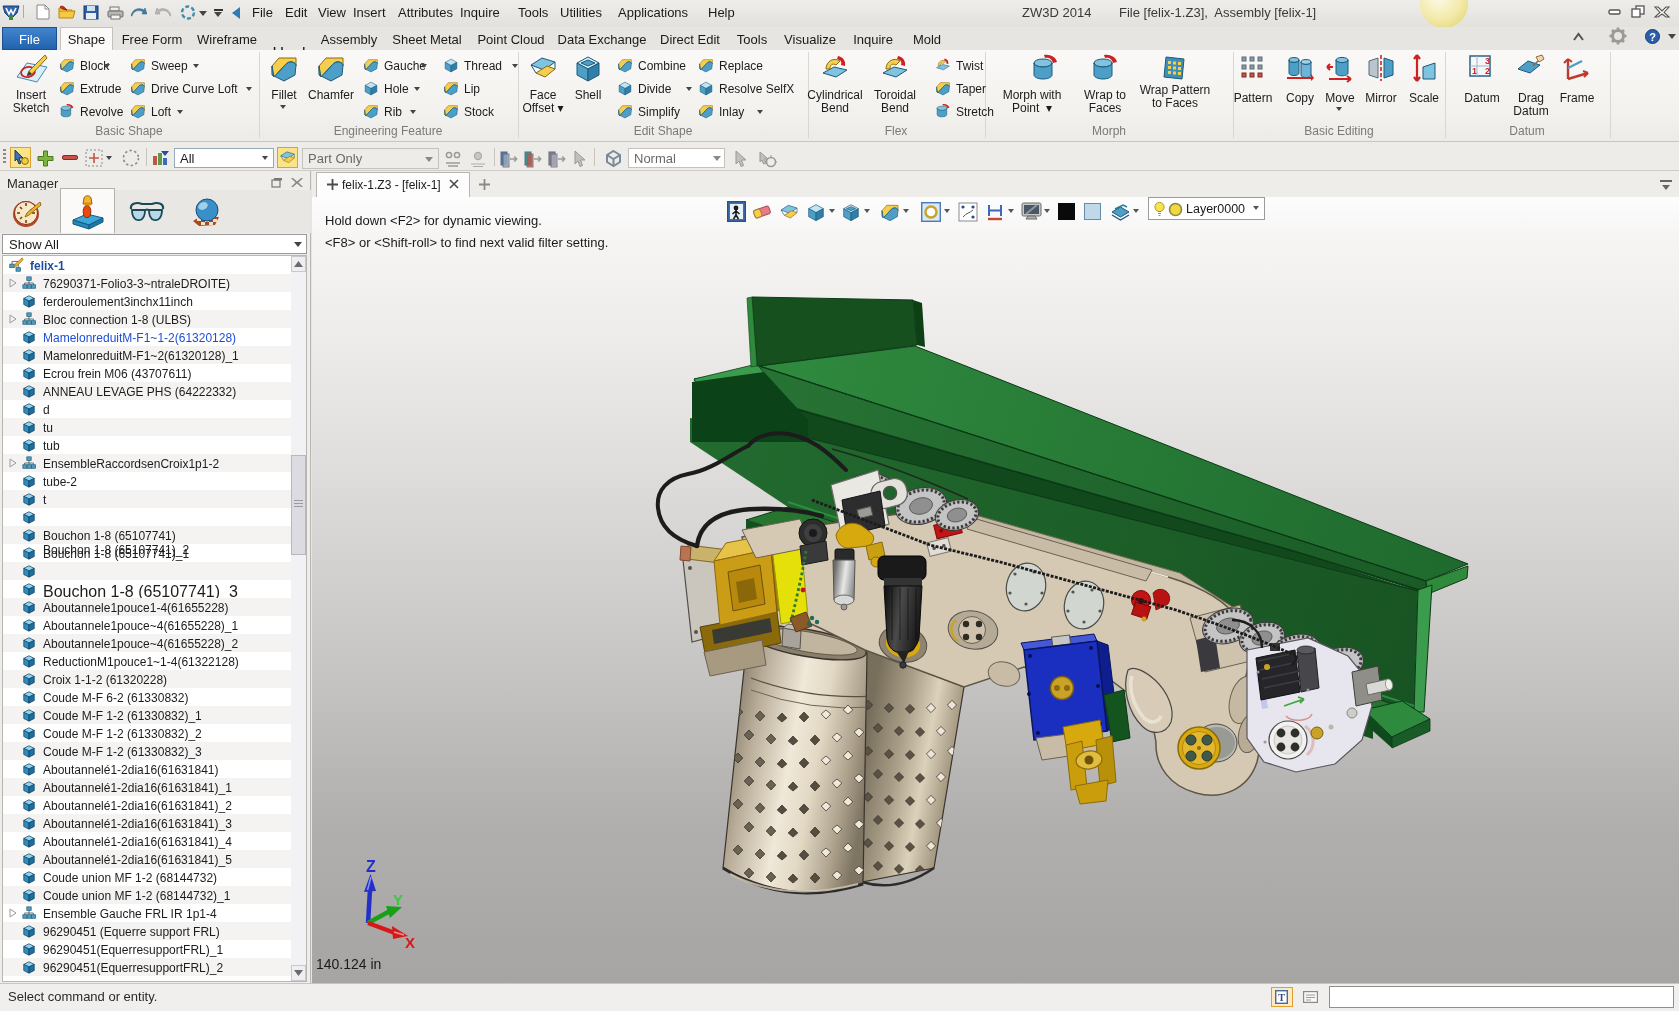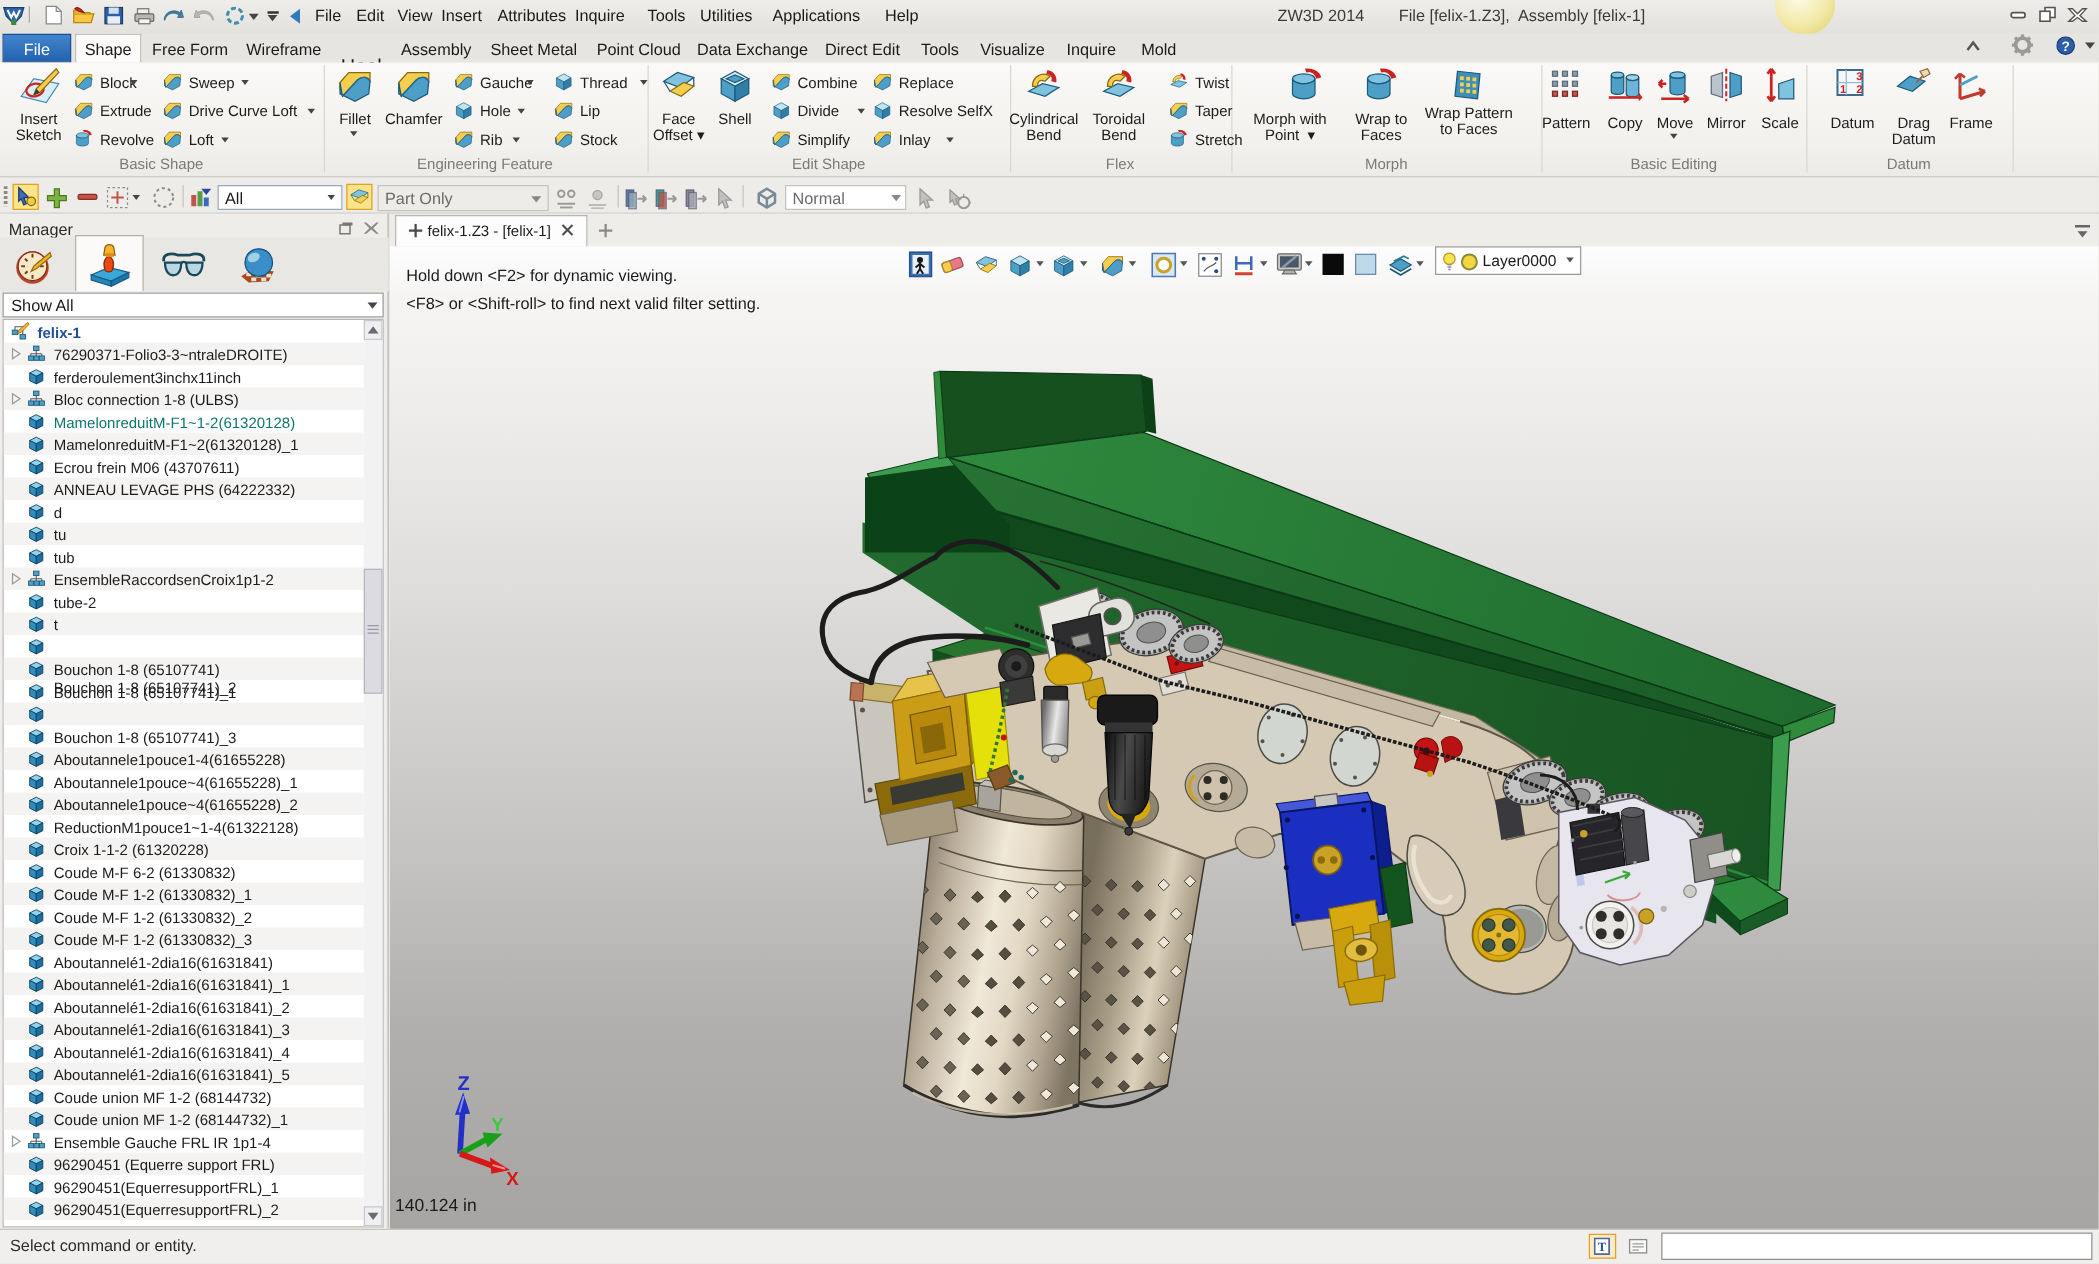--- a/index.html
+++ b/index.html
@@ -593,21 +593,21 @@
     <svg class="abs" style="left:9px;top:314px" width="8" height="10" viewBox="0 0 8 10">
       <path d="M1 1 L7 5 L1 9 Z" fill="none" stroke="#9a9a9a"></path>
     </svg>
     <svg class="abs" style="left:22px;top:312px" width="14" height="14" viewBox="0 0 16 16">
       <use href="#torg"></use>
     </svg>
     <div class="tx" style="left:43px;top:313px;font-size:12px;color:#1c1c1c;">Bloc connection 1-8 (ULBS)</div>
     <svg class="abs" style="left:22px;top:330px" width="14" height="14" viewBox="0 0 16 16">
       <use href="#tcube"></use>
     </svg>
-    <div class="tx" style="left:43px;top:331px;font-size:12px;color:#0f766e;">MamelonreduitM-F1~1-2(61320128)</div>
+    <div class="tx" style="left:43px;top:331px;font-size:12px;color:#1d4ed8;">MamelonreduitM-F1~1-2(61320128)</div>
     <div class="abs" style="left:3px;top:346px;width:288px;height:18px;background:#F4F3F1;"></div>
     <svg class="abs" style="left:22px;top:348px" width="14" height="14" viewBox="0 0 16 16">
       <use href="#tcube"></use>
     </svg>
     <div class="tx" style="left:43px;top:349px;font-size:12px;color:#1c1c1c;">MamelonreduitM-F1~2(61320128)_1</div>
     <svg class="abs" style="left:22px;top:366px" width="14" height="14" viewBox="0 0 16 16">
       <use href="#tcube"></use>
     </svg>
     <div class="tx" style="left:43px;top:367px;font-size:12px;color:#1c1c1c;">Ecrou frein M06 (43707611)</div>
     <div class="abs" style="left:3px;top:382px;width:288px;height:18px;background:#F4F3F1;"></div>
@@ -659,21 +659,21 @@
     </svg>
     <div class="tx" style="left:43px;top:547px;font-size:12px;color:#1c1c1c;">Bouchon 1-8 (65107741)_1</div>
     <div class="abs" style="left:3px;top:562px;width:288px;height:18px;background:#F4F3F1;"></div>
     <svg class="abs" style="left:22px;top:564px" width="14" height="14" viewBox="0 0 16 16">
       <use href="#tcube"></use>
     </svg>
     <div class="tx" style="left:43px;top:543px;font-size:12px;color:#1c1c1c;">Bouchon 1-8 (65107741)_2</div>
     <svg class="abs" style="left:22px;top:582px" width="14" height="14" viewBox="0 0 16 16">
       <use href="#tcube"></use>
     </svg>
-    <div class="tx" style="left:43px;top:583px;font-size:12px;color:#1c1c1c;">Bouchon 1-8 (65107741)_3</div>
+    <div class="tx" style="left:43px;top:583px;font-size:16px;color:#1c1c1c;">Bouchon 1-8 (65107741)_3</div>
     <div class="abs" style="left:3px;top:598px;width:288px;height:18px;background:#F4F3F1;"></div>
     <svg class="abs" style="left:22px;top:600px" width="14" height="14" viewBox="0 0 16 16">
       <use href="#tcube"></use>
     </svg>
     <div class="tx" style="left:43px;top:601px;font-size:12px;color:#1c1c1c;">Aboutannele1pouce1-4(61655228)</div>
     <svg class="abs" style="left:22px;top:618px" width="14" height="14" viewBox="0 0 16 16">
       <use href="#tcube"></use>
     </svg>
     <div class="tx" style="left:43px;top:619px;font-size:12px;color:#1c1c1c;">Aboutannele1pouce~4(61655228)_1</div>
     <div class="abs" style="left:3px;top:634px;width:288px;height:18px;background:#F4F3F1;"></div>

